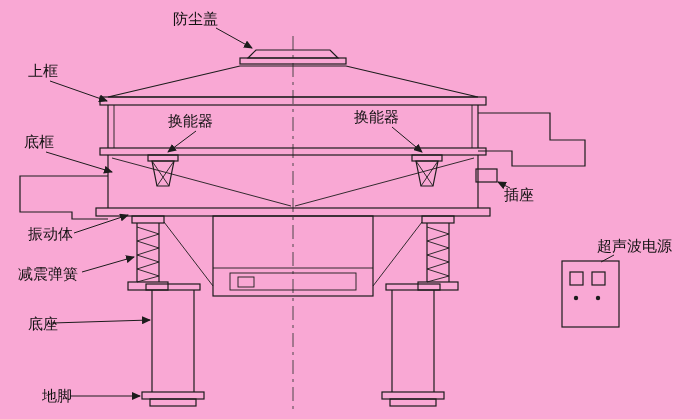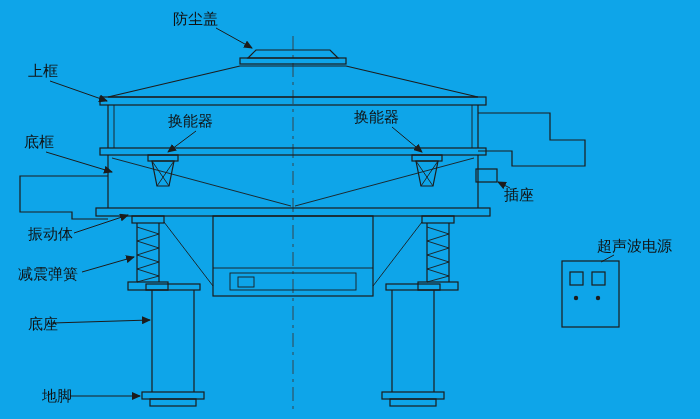--- a/index.html
+++ b/index.html
@@ -1,16 +1,16 @@
 <!DOCTYPE html>
 <html><head>
 <meta charset="utf-8">
 <style>
   html,body{margin:0;padding:0;background:#ffffff;}
-  .stage{position:relative;width:700px;height:419px;background:#0ea5e9;overflow:hidden;}
+  .stage{position:relative;width:700px;height:419px;background:#f9a8d4;overflow:hidden;}
   svg{position:absolute;left:0;top:0;}
   .draw{fill:none;stroke:#1c1c1c;stroke-width:1.2;}
   .thin{fill:none;stroke:#1c1c1c;stroke-width:0.9;}
   .solid{fill:#1c1c1c;stroke:none;}
   .cl{fill:none;stroke:#3a3a3a;stroke-width:0.9;stroke-dasharray:14 5 3 5;}
   .leader{fill:none;stroke:#1c1c1c;stroke-width:1;}
   .lbl{font-family:"Liberation Sans",sans-serif;font-size:15px;fill:#111111;}
 </style>
 </head>
 <body>

